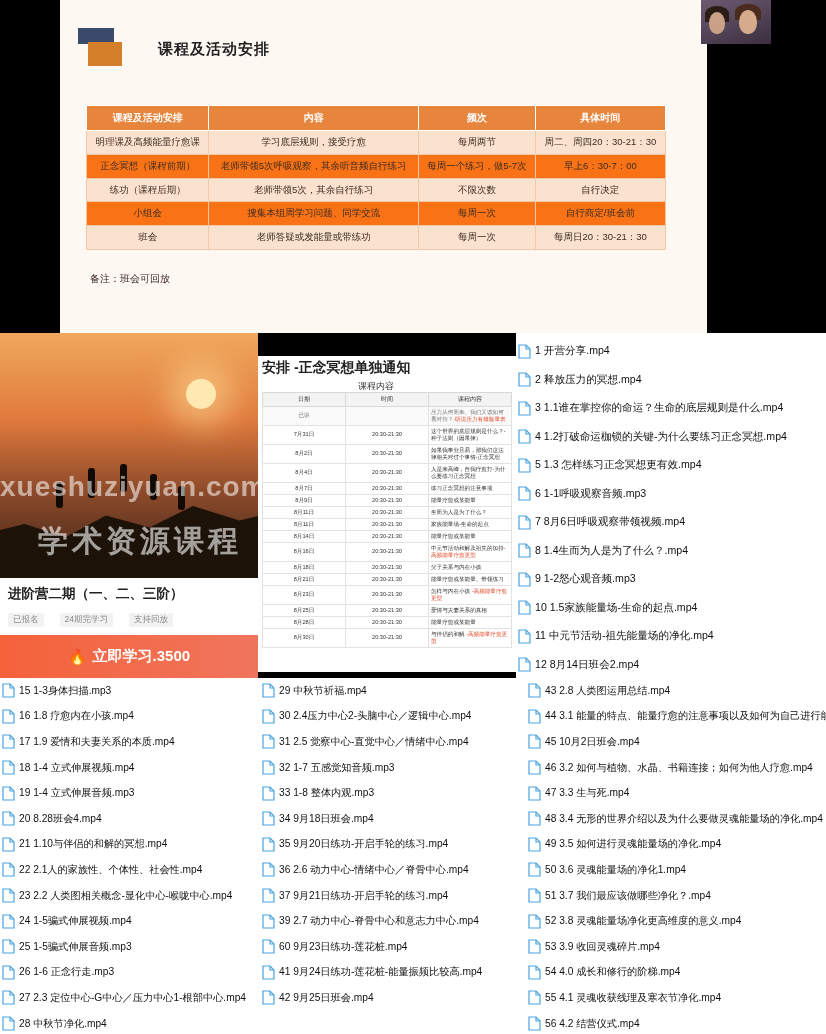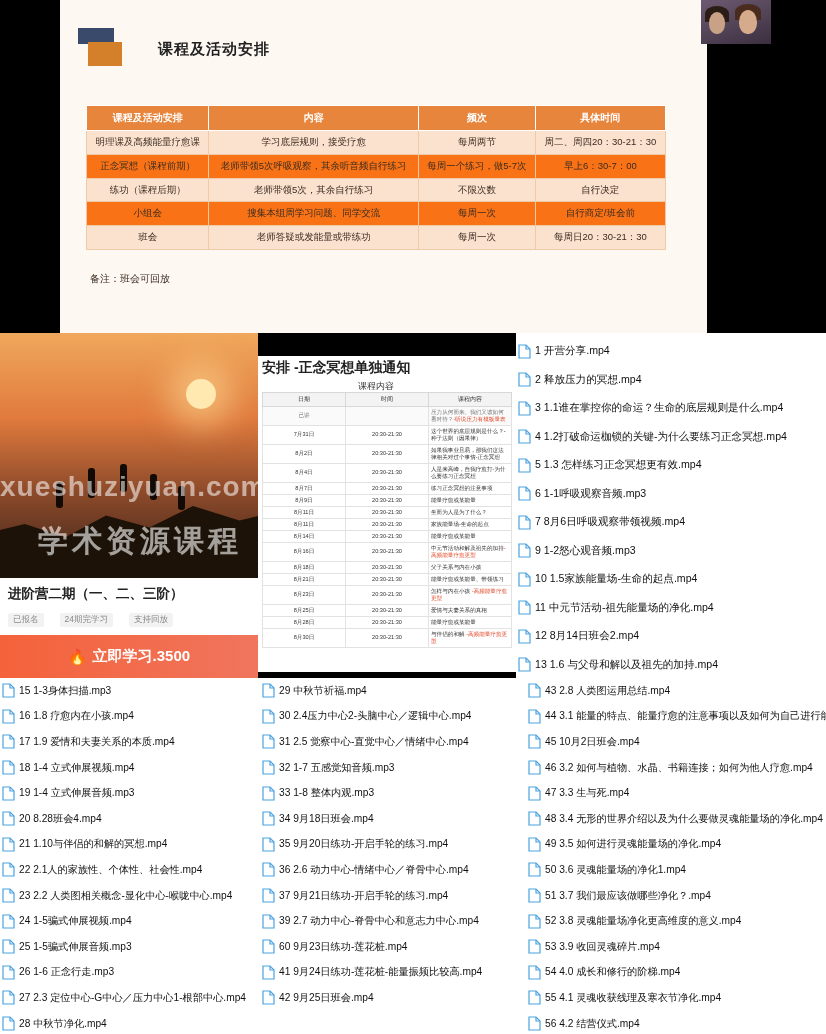--- a/index.html
+++ b/index.html
@@ -517,20 +517,29 @@
       </span>
       <span class="flabel">7 8月6日呼吸观察带领视频.mp4</span>
     </div>
     <div class="frow">
       <span class="fico">
         <svg width="13" height="15" viewBox="0 0 13 15">
           <path d="M1 1 h7 l4 4 v9 h-11 z" fill="none" stroke="#4aa3e0" stroke-width="1.2"></path>
           <path d="M8 1 v4 h4" fill="none" stroke="#4aa3e0" stroke-width="1.2"></path>
         </svg>
       </span>
+      <span class="flabel">8 1.4生而为人是为了什么？.mp4</span>
+    </div>
+    <div class="frow">
+      <span class="fico">
+        <svg width="13" height="15" viewBox="0 0 13 15">
+          <path d="M1 1 h7 l4 4 v9 h-11 z" fill="none" stroke="#4aa3e0" stroke-width="1.2"></path>
+          <path d="M8 1 v4 h4" fill="none" stroke="#4aa3e0" stroke-width="1.2"></path>
+        </svg>
+      </span>
       <span class="flabel">9 1-2怒心观音频.mp3</span>
     </div>
     <div class="frow">
       <span class="fico">
         <svg width="13" height="15" viewBox="0 0 13 15">
           <path d="M1 1 h7 l4 4 v9 h-11 z" fill="none" stroke="#4aa3e0" stroke-width="1.2"></path>
           <path d="M8 1 v4 h4" fill="none" stroke="#4aa3e0" stroke-width="1.2"></path>
         </svg>
       </span>
       <span class="flabel">10 1.5家族能量场-生命的起点.mp4</span>

